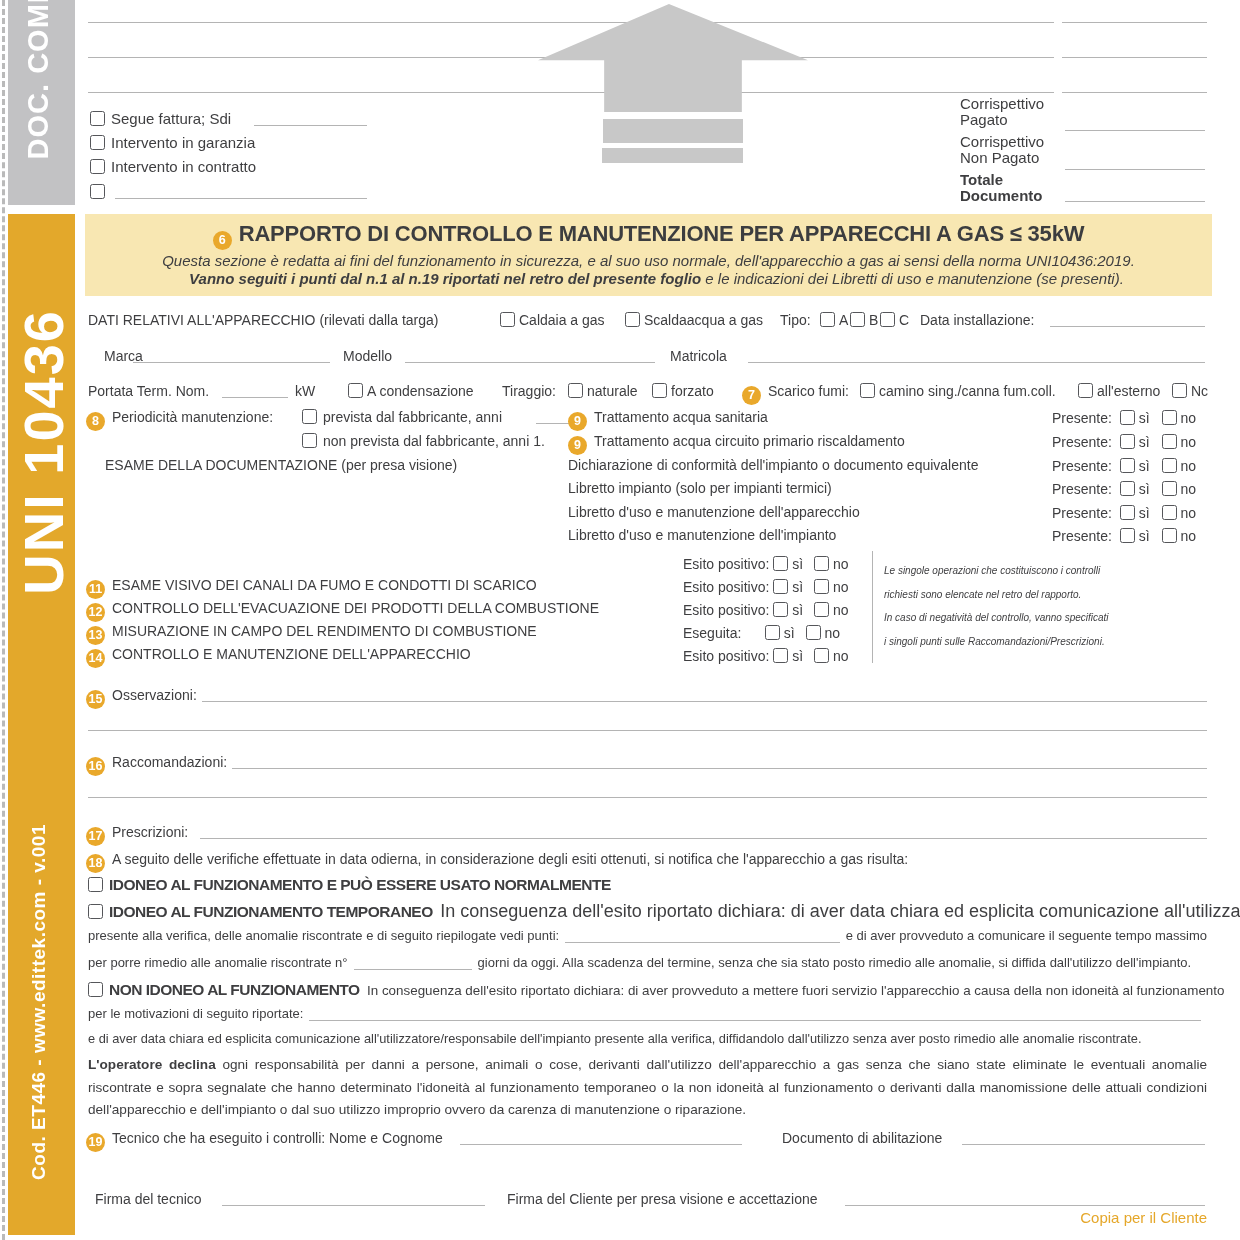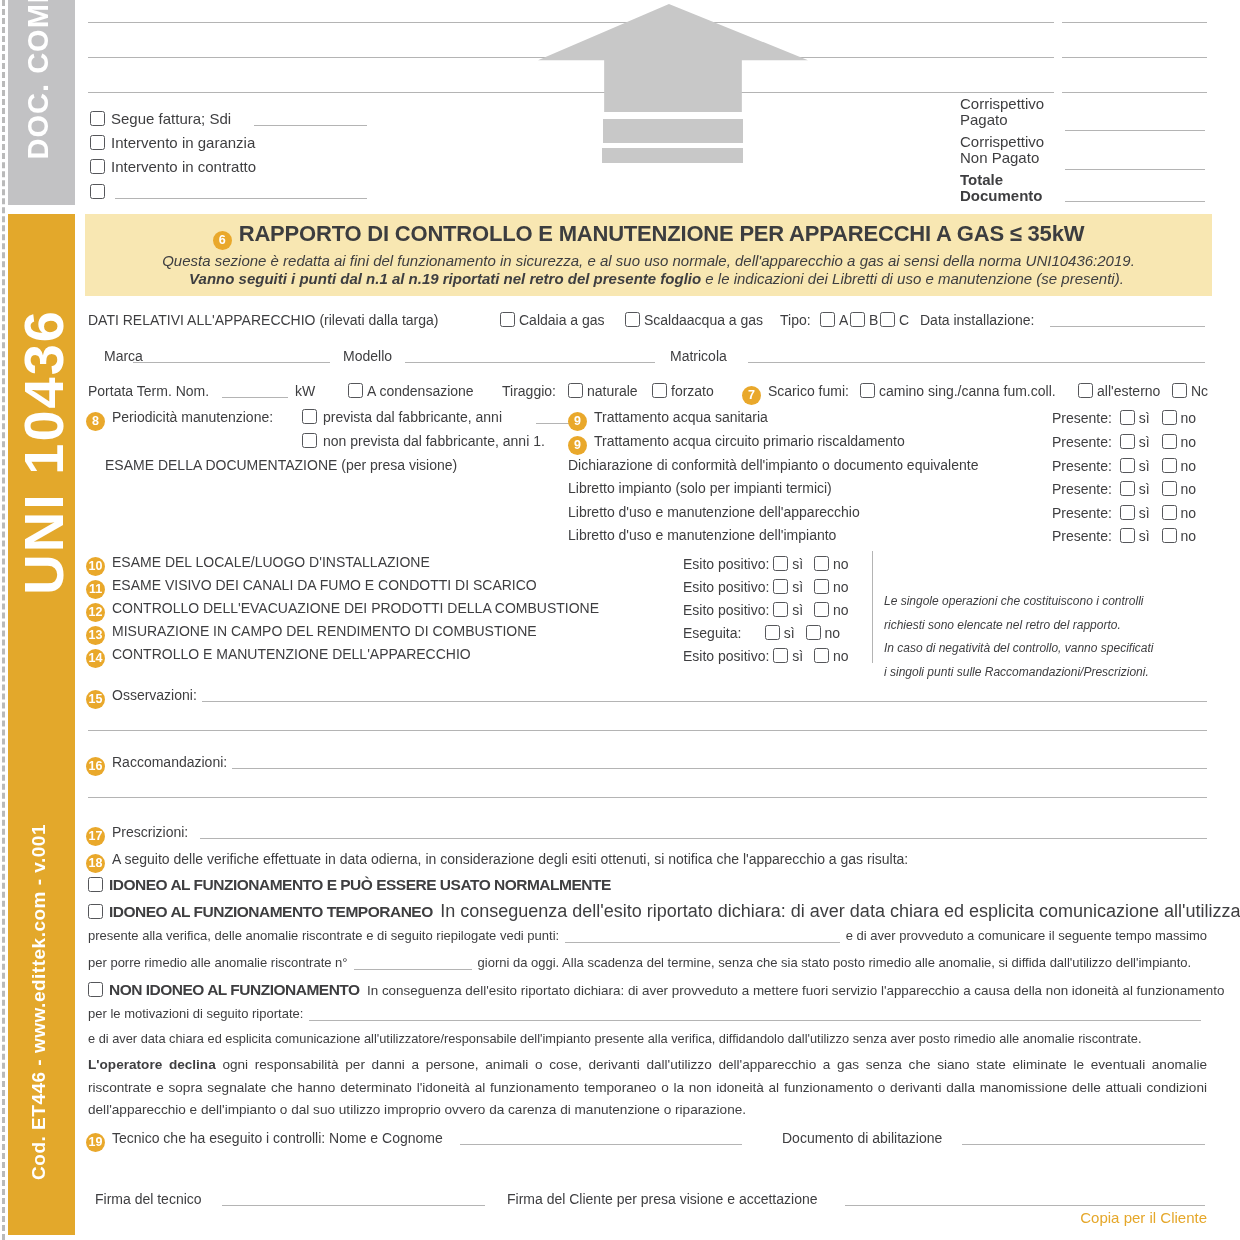--- a/index.html
+++ b/index.html
@@ -26,21 +26,21 @@
   .arrow .bar2{position:absolute;left:64px;top:144px;width:141px;height:15px;background:#c8c8c8;}
   .amt{font-size:15px;line-height:16px;}
   .hdr{position:absolute;left:85px;top:214px;width:1127px;height:82px;background:#f8e7b2;text-align:center;}
   .hdr .t1{margin-top:7px;font-size:22px;font-weight:bold;color:#3c3d3f;letter-spacing:-0.2px;}
   .hdr .t2{font-size:15px;font-style:italic;margin-top:2px;}
   .hdr .t3{font-size:15px;font-style:italic;margin-top:1px;margin-left:16px;}
   .capsitem{font-size:14px;}
   .boldopt{font-weight:bold;font-size:15.5px;letter-spacing:-0.5px;}
   .fr{position:absolute;display:flex;align-items:center;white-space:nowrap;font-size:13px;color:#3e3e40;}
   .fr .fill{flex:1;border-bottom:1px solid #b4b4b4;height:13px;margin:0 6px;}
-  .note{position:absolute;left:884px;top:590px;width:330px;font-size:12px;font-style:italic;line-height:23.5px;}
+  .note{position:absolute;left:884px;top:559px;width:330px;font-size:10px;font-style:italic;line-height:23.5px;}
   .just{position:absolute;left:88px;width:1119px;text-align:justify;font-size:13.6px;line-height:22.5px;white-space:normal;}
   .gold-text{color:#e5a72a;}
 </style>
 </head>
 <body>
 
 <div class="page">
   <div class="perf"></div>
 
   <div class="tab-gray">
@@ -153,21 +153,20 @@
   <div class="r" style="left:568px;top:503px">Libretto d'uso e manutenzione dell'apparecchio</div>
   <div class="r" style="left:568px;top:526px">Libretto d'uso e manutenzione dell'impianto</div>
 
   <div class="r" style="left:1052px;top:409px"><span>Presente:</span>&nbsp; <span class="cb tight"></span><span>sì</span> <span class="cb tight" style="margin-left:8px"></span><span>no</span></div>
   <div class="r" style="left:1052px;top:433px"><span>Presente:</span>&nbsp; <span class="cb tight"></span><span>sì</span> <span class="cb tight" style="margin-left:8px"></span><span>no</span></div>
   <div class="r" style="left:1052px;top:457px"><span>Presente:</span>&nbsp; <span class="cb tight"></span><span>sì</span> <span class="cb tight" style="margin-left:8px"></span><span>no</span></div>
   <div class="r" style="left:1052px;top:480px"><span>Presente:</span>&nbsp; <span class="cb tight"></span><span>sì</span> <span class="cb tight" style="margin-left:8px"></span><span>no</span></div>
   <div class="r" style="left:1052px;top:504px"><span>Presente:</span>&nbsp; <span class="cb tight"></span><span>sì</span> <span class="cb tight" style="margin-left:8px"></span><span>no</span></div>
   <div class="r" style="left:1052px;top:527px"><span>Presente:</span>&nbsp; <span class="cb tight"></span><span>sì</span> <span class="cb tight" style="margin-left:8px"></span><span>no</span></div>
 
-  <div class="r capsitem" style="left:86px;top:553px"><span class="badge">10</span><span>ESAME DEL LOCALE/LUOGO D'INSTALLAZIONE</span></div>
   <div class="r capsitem" style="left:86px;top:576px"><span class="badge">11</span><span>ESAME VISIVO DEI CANALI DA FUMO E CONDOTTI DI SCARICO</span></div>
   <div class="r capsitem" style="left:86px;top:599px"><span class="badge">12</span><span>CONTROLLO DELL'EVACUAZIONE DEI PRODOTTI DELLA COMBUSTIONE</span></div>
   <div class="r capsitem" style="left:86px;top:622px"><span class="badge">13</span><span>MISURAZIONE IN CAMPO DEL RENDIMENTO DI COMBUSTIONE</span></div>
   <div class="r capsitem" style="left:86px;top:645px"><span class="badge">14</span><span>CONTROLLO E MANUTENZIONE DELL'APPARECCHIO</span></div>
 
   <div class="r" style="left:683px;top:555px"><span>Esito positivo:</span> <span class="cb tight"></span><span>sì</span> <span class="cb tight" style="margin-left:7px"></span><span>no</span></div>
   <div class="r" style="left:683px;top:578px"><span>Esito positivo:</span> <span class="cb tight"></span><span>sì</span> <span class="cb tight" style="margin-left:7px"></span><span>no</span></div>
   <div class="r" style="left:683px;top:601px"><span>Esito positivo:</span> <span class="cb tight"></span><span>sì</span> <span class="cb tight" style="margin-left:7px"></span><span>no</span></div>
   <div class="r" style="left:683px;top:624px"><span>Eseguita:</span>&nbsp;&nbsp;&nbsp;&nbsp;&nbsp; <span class="cb tight"></span><span>sì</span> <span class="cb tight" style="margin-left:7px"></span><span>no</span></div>
   <div class="r" style="left:683px;top:647px"><span>Esito positivo:</span> <span class="cb tight"></span><span>sì</span> <span class="cb tight" style="margin-left:7px"></span><span>no</span></div>

